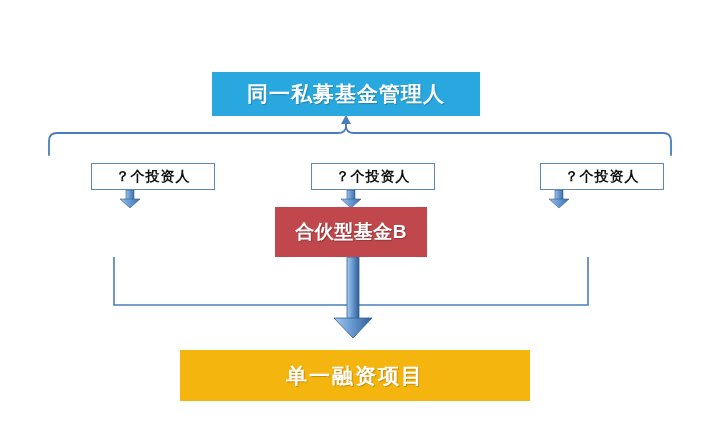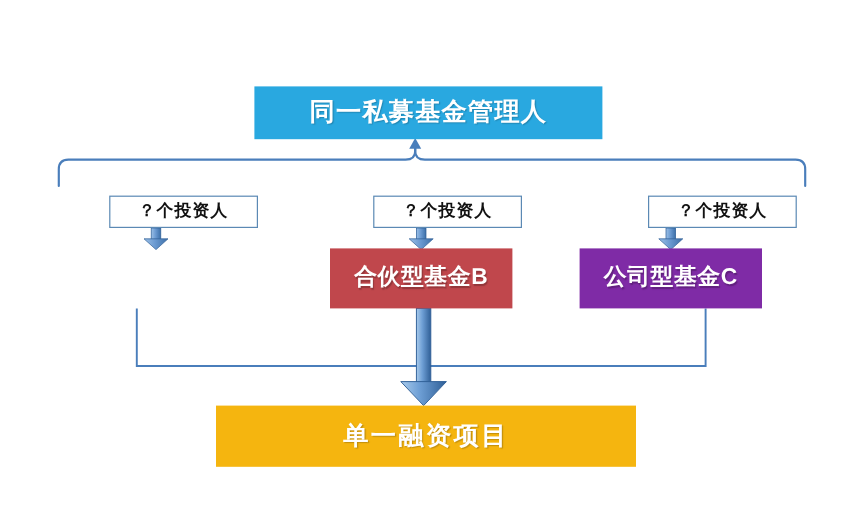--- a/index.html
+++ b/index.html
@@ -39,21 +39,21 @@
     justify-content: center;
     box-sizing: border-box;
     text-align: center;
     line-height: 1.1;
   }
 
   
   .manager-box {
     left: 212px;
     top: 72px;
-    width: 290px;
+    width: 268px;
     height: 44px;
     background: #29A8E0;
     color: #ffffff;
     font-size: 21px;
     font-weight: bold;
     letter-spacing: 1px;
     text-shadow: 1px 1px 1px rgba(0,0,0,0.20);
   }
 
   
@@ -94,21 +94,21 @@
     background: #C0474C;
   }
   .fund-c {
     left: 483px;
     background: #7F2BA6;
   }
 
   
   .project-box {
     left: 180px;
-    top: 338px;
+    top: 350px;
     width: 350px;
     height: 51px;
     background: #F5B50F;
     color: #ffffff;
     font-size: 21px;
     font-weight: bold;
     letter-spacing: 2px;
     text-shadow: 1px 1px 1px rgba(0,0,0,0.22);
   }
 </style>
@@ -172,17 +172,16 @@
     </g>
   </svg>
 
   <div class="node manager-box">同一私募基金管理人</div>
 
   <div class="node investor-box investor-a">？个投资人</div>
   <div class="node investor-box investor-b">？个投资人</div>
   <div class="node investor-box investor-c">？个投资人</div>
 
   <div class="node fund-box fund-b">合伙型基金B</div>
-  <div class="node fund-box fund-c">公司型基金C</div>
 
   <div class="node project-box">单一融资项目</div>
 
 </div>
 
 </body></html>

